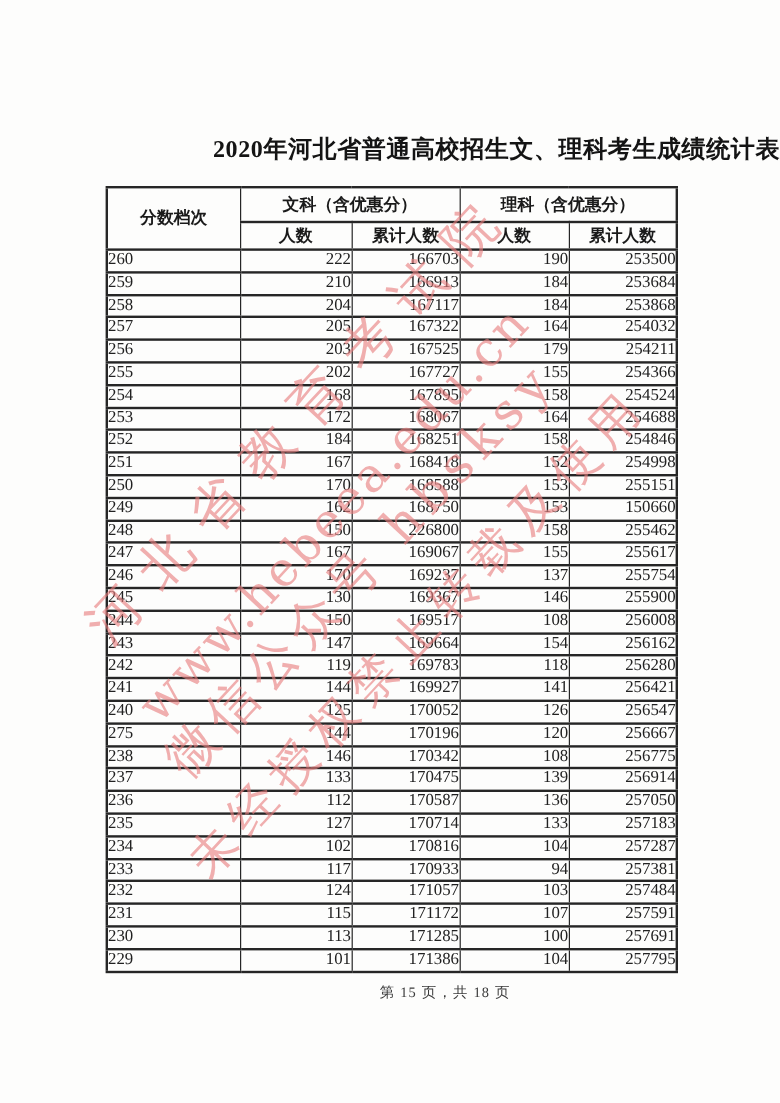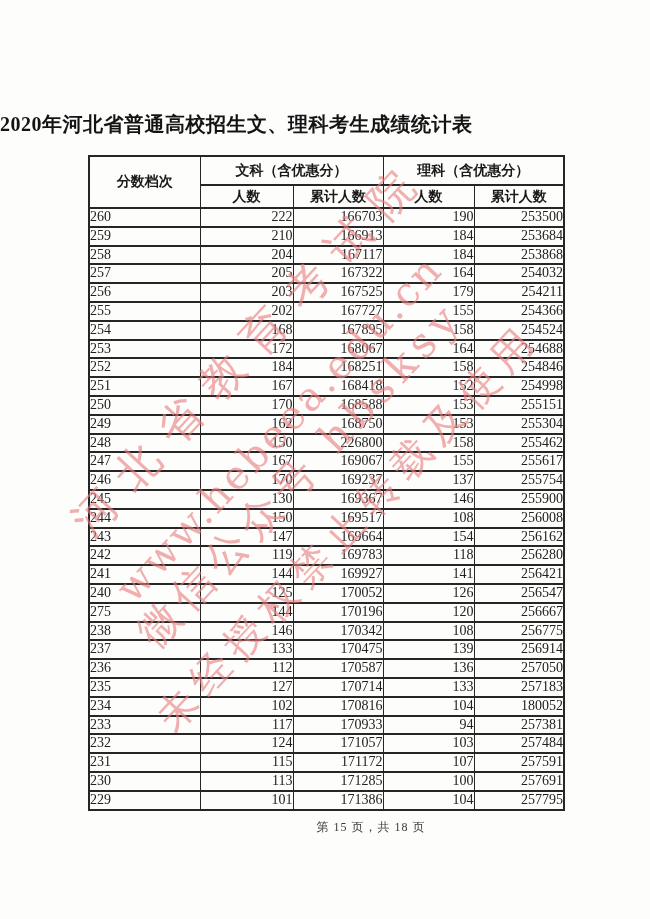--- a/index.html
+++ b/index.html
@@ -15,21 +15,21 @@
     overflow: hidden;
     font-family: "Liberation Serif", "DejaVu Serif", serif;
     color: #1f1f1f;
   }
   .title {
     position: absolute;
     top: 111px;
     left: 0;
     width: 100%;
     margin: 0;
-    text-align: left;
+    text-align: right;
     font-size: 20px;
     font-weight: 700;
     letter-spacing: 0.5px;
     color: #141414;
   }
   table.score-table {
     position: absolute;
     left: 88px;
     top: 155px;
     width: 475px;
@@ -209,21 +209,21 @@
           <td>170</td>
           <td>168588</td>
           <td>153</td>
           <td>255151</td>
         </tr>
         <tr>
           <td class="score">249</td>
           <td>162</td>
           <td>168750</td>
           <td>153</td>
-          <td>255304</td>
+          <td>150660</td>
         </tr>
         <tr>
           <td class="score">248</td>
           <td>150</td>
           <td>226800</td>
           <td>158</td>
           <td>255462</td>
         </tr>
         <tr>
           <td class="score">247</td>
@@ -314,21 +314,21 @@
           <td>127</td>
           <td>170714</td>
           <td>133</td>
           <td>257183</td>
         </tr>
         <tr>
           <td class="score">234</td>
           <td>102</td>
           <td>170816</td>
           <td>104</td>
-          <td>180052</td>
+          <td>257287</td>
         </tr>
         <tr>
           <td class="score">233</td>
           <td>117</td>
           <td>170933</td>
           <td>94</td>
           <td>257381</td>
         </tr>
         <tr>
           <td class="score">232</td>

